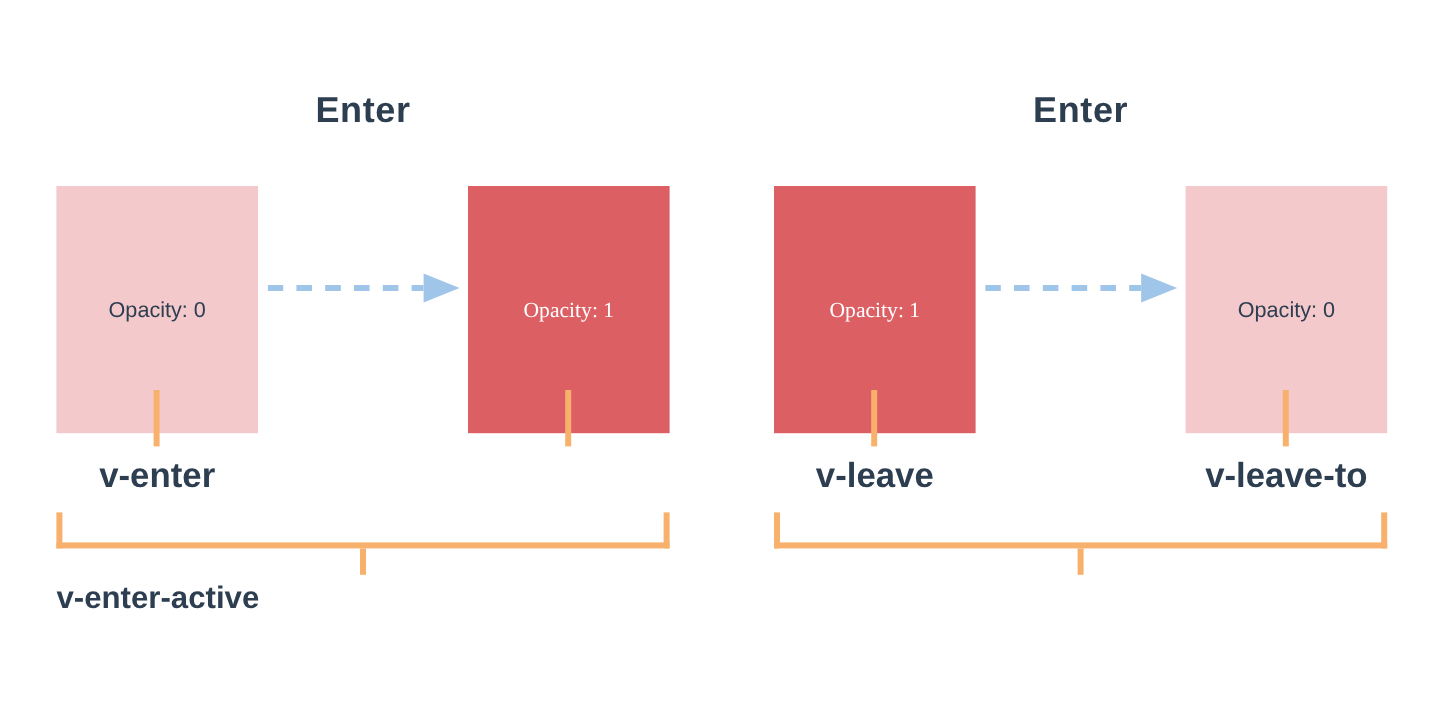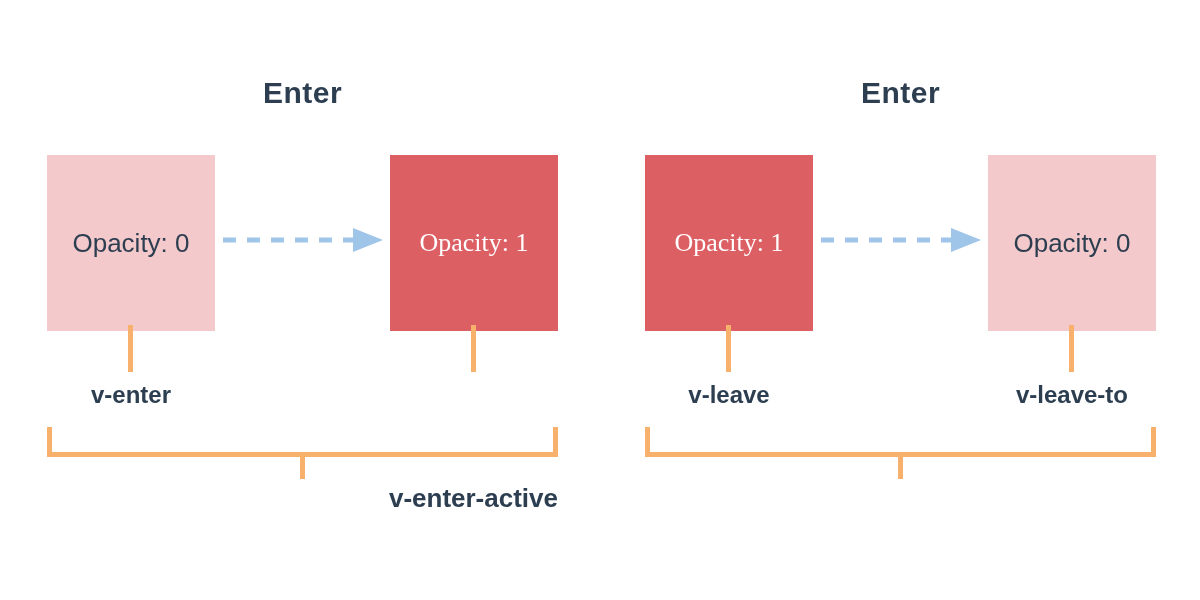--- a/index.html
+++ b/index.html
@@ -29,23 +29,23 @@
   .panel-title {
     position: absolute; top: 0; left: 0; width: 100%;
     text-align: center;
     font-size: 30px; font-weight: bold;
     letter-spacing: 0.5px;
     color: var(--c-dark);
   }
 
   .box {
     position: absolute; top: 79px;
-    width: 168px; height: 176px;
+    width: 168px; height: 206px;
     display: flex; align-items: center; justify-content: center;
-    font-size: 26px;
+    font-size: 18px;
   }
   .box--start { left: 0; }
   .box--end   { left: 343px; }
   .box--pink { background: var(--c-pink); color: var(--c-dark); }
   .box--red  { background: var(--c-red);  color: var(--c-light); font-family: Liberation Serif, serif; }
 
   .arrow-svg {
     position: absolute; top: 151px; left: 176px;
     width: 160px; height: 26px;
   }
@@ -57,21 +57,21 @@
     width: 5px; height: 47px;
     background: var(--c-orange);
   }
   .stem--start { left: 81px; }
   .stem--end   { left: 424px; }
 
   .phase-label {
     position: absolute; top: 305px;
     width: 168px;
     text-align: center;
-    font-size: 24px; font-weight: bold;
+    font-size: 29px; font-weight: bold;
     color: var(--c-dark);
     white-space: nowrap;
   }
   .phase-label--start { left: 0; }
   .phase-label--end   { left: 343px; }
 
   .bracket {
     position: absolute; top: 351px; left: 0;
     width: 511px; height: 30px;
     border-left: 5px solid var(--c-orange);
@@ -80,21 +80,21 @@
   }
   .bracket-stem {
     position: absolute; top: 381px; left: 253px;
     width: 5px; height: 22px;
     background: var(--c-orange);
   }
 
   .active-label {
     position: absolute; top: 407px; left: 0;
     width: 100%;
-    text-align: right;
+    text-align: left;
     font-size: 26px; font-weight: bold;
     color: var(--c-dark);
   }
 </style>
 </head>
 <body>
 
 <div class="canvas">
 
   <section class="panel panel--enter">

